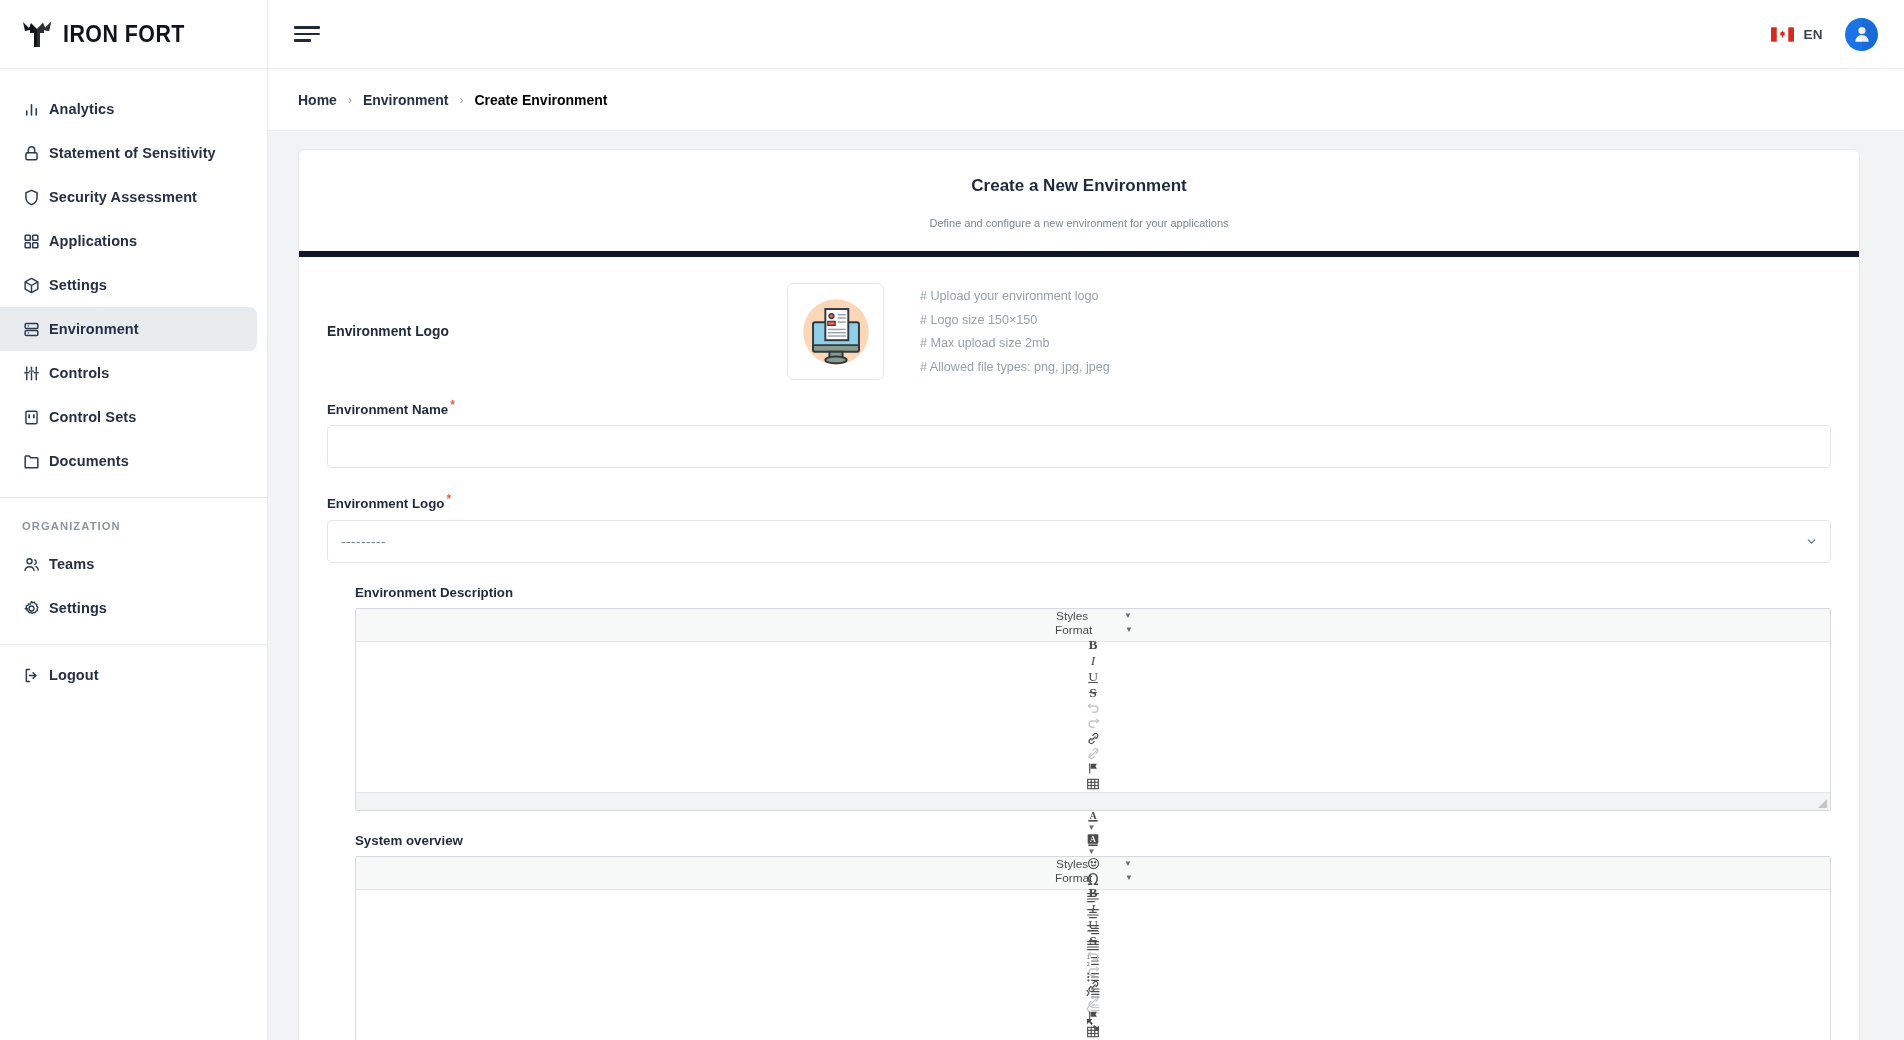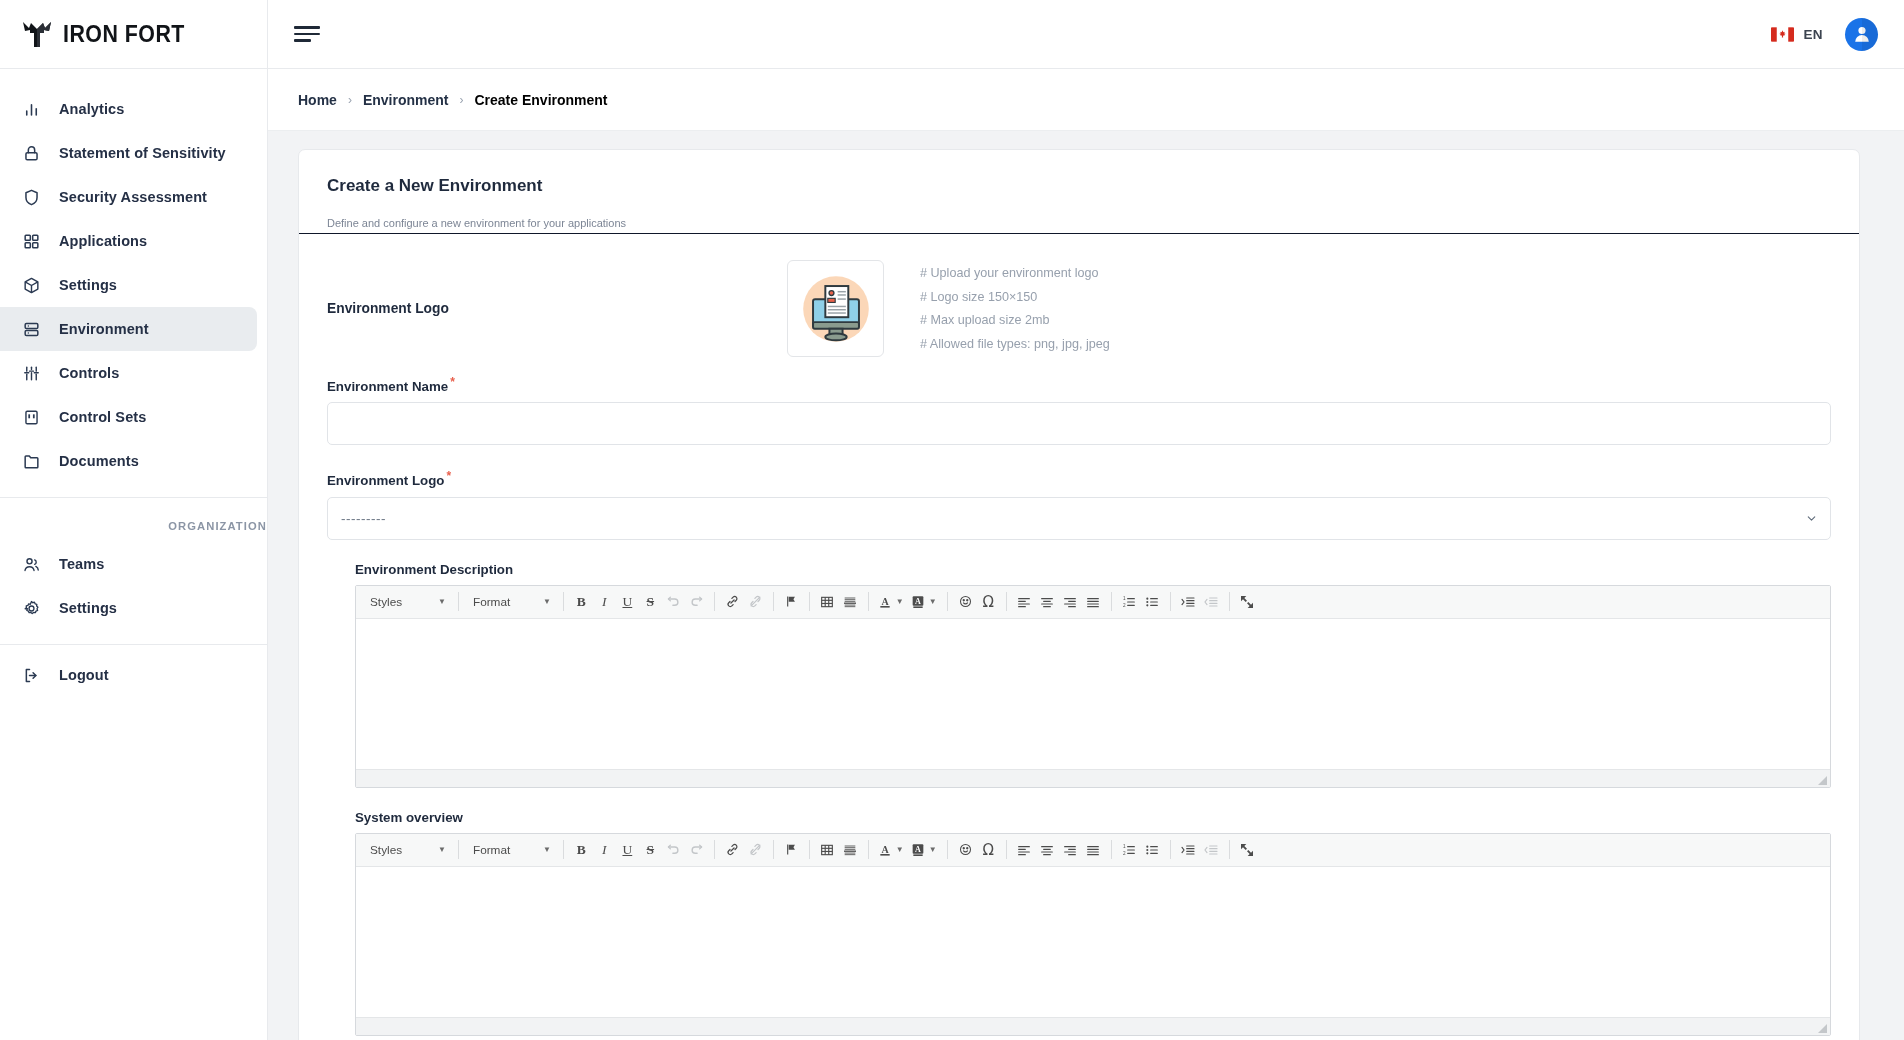--- a/index.html
+++ b/index.html
@@ -9,37 +9,37 @@
     background: #ffffff;
     overflow: hidden;
   }
   .app { display: flex; width: 1904px; height: 1040px; }
 
   
   .sidebar {
     width: 268px; min-width: 268px; height: 1040px;
     background: #ffffff;
     border-right: 1px solid #e8eaed;
-    display: flex; flex-direction: column; text-align: right;
+    display: flex; flex-direction: column;
   }
   .brand {
     height: 69px; min-height: 69px;
     display: flex; align-items: center; gap: 11px;
     padding-left: 22px;
     border-bottom: 1px solid #e8eaed;
   }
   .brand-mark { width: 30px; height: 28px; display: block; }
   .brand-text {
     font-size: 23px; font-weight: 700; color: #111418;
     letter-spacing: 0.5px; font-family: "Liberation Sans", sans-serif;
     transform: scaleX(0.93); transform-origin: left center;
   }
   .nav { padding-top: 18px; }
   .nav-item {
-    display: flex; align-items: center; gap: 18px;
+    display: flex; align-items: center; gap: 8px;
     height: 44px; margin: 0 10px 0 0;
     padding-left: 22px;
     border-radius: 0 8px 8px 0;
     color: #253046; cursor: pointer;
   }
   .nav-item .lbl { font-size: 14.5px; font-weight: 600; letter-spacing: .1px; }
   .nav-item svg { flex: 0 0 auto; display:block; }
   .nav-item.active { background: #e9ecef; }
   .nav-gap { height: 8px; }
   .nav-sep { height:1px; background:#e8eaed; margin: 14px 0 0 0; }
@@ -76,21 +76,21 @@
   .crumbbar { height: 62px; min-height:62px; background:#fff;
               display:flex; align-items:center; padding-left: 30px;
               border-bottom: 1px solid #eceef0; }
   .crumbs { display:flex; gap: 11px; }
   .crumb { font-size: 14px; font-weight: 700; color:#243146; cursor:pointer;}
   .crumb.current { color:#000000; font-weight:600; cursor:default;}
   .crumb-sep { color:#9aa3b0; font-size:12px; display:flex; align-items:center;}
 
   .content { flex:1 1 auto; padding: 18px 44px 0 30px; overflow:hidden; }
   .card { background:#fff; border:1px solid #e7e9ec; border-radius: 7px; }
-  .card-head { padding: 26px 28px 4px 28px; border-bottom: 1px solid #0f172a; }
+  .card-head { padding: 26px 28px 22px 28px; border-bottom: 6px solid #0f172a; text-align: center; }
   .card-title { font-size: 17px; font-weight: 700; color:#1f2a3d; }
   .card-sub { font-size: 11px; color:#7c8595; margin-top: 21px; }
   .card-body { padding: 26px 28px 10px 28px; }
 
   
   .logo-row { display:flex; align-items:center; margin-bottom: 10px; }
   .logo-label { font-size: 13.8px; font-weight:700; color:#1f2a3d; width: 460px; }
   .logo-thumb { width: 97px; height: 97px; border:1px solid #e3e5e8;
                 border-radius: 6px; display:flex; align-items:center;
                 justify-content:center; background:#fff; cursor:pointer; }
@@ -112,21 +112,21 @@
          display:flex; align-items:center; cursor:pointer;
          letter-spacing: .5px; }
   .sel-caret { position:absolute; right:13px; top:0; height:43px;
                display:flex; align-items:center; pointer-events:none; color:#5f6b7a;}
 
   
   .ed-block { margin-top: 22px; padding-left: 28px; }
   .editor { border:1px solid #d6d9dd; border-radius:2px; background:#fff; }
   .ed-toolbar { background:#f7f8f8; border-bottom:1px solid #e4e6e8;
                 display:flex; align-items:center; height: 33px; padding: 0 6px;
-                gap: 0px; }
+                gap: 0px; flex-direction: column; }
   .tb-combo { display:flex; align-items:center; height:22px; padding:0 6px 0 8px;
               font-size: 11.8px; color:#4c4c4c; cursor:pointer; gap: 0;}
   .tb-combo .cname { min-width: 58px; }
   .tb-combo.fmt .cname { min-width: 60px; }
   .tb-caret { margin-left: 10px; color:#6b6b6b; font-size: 8px; line-height:1; }
   .tb-div { width:1px; height:19px; background:#dadcde; margin: 0 6px; }
   .tb-btn { width: 23px; height:23px; display:flex; align-items:center;
             justify-content:center; cursor:pointer; color:#4c4c4c;
             font-size: 13.5px; border-radius:2px; }
   .tb-btn.dim { color:#c3c6c9; }

